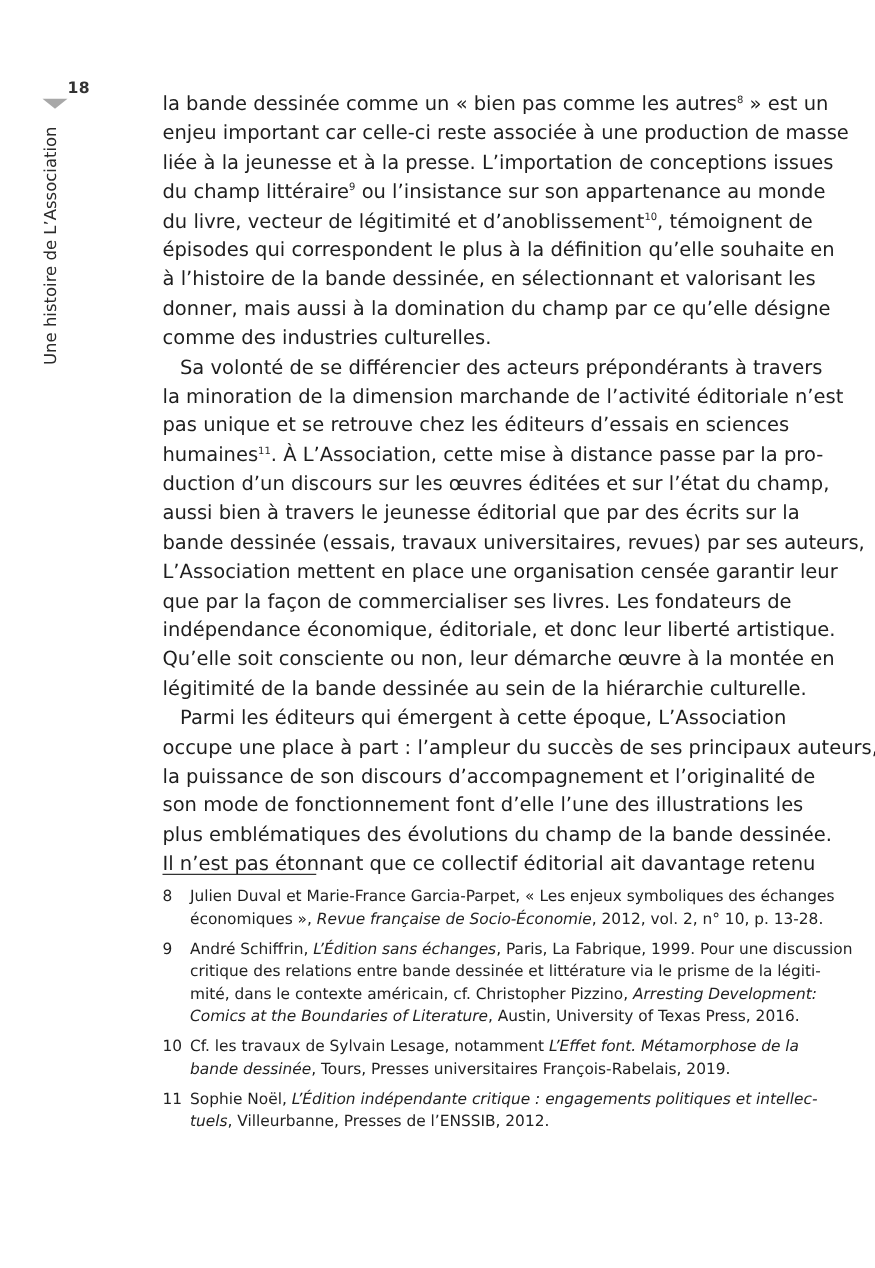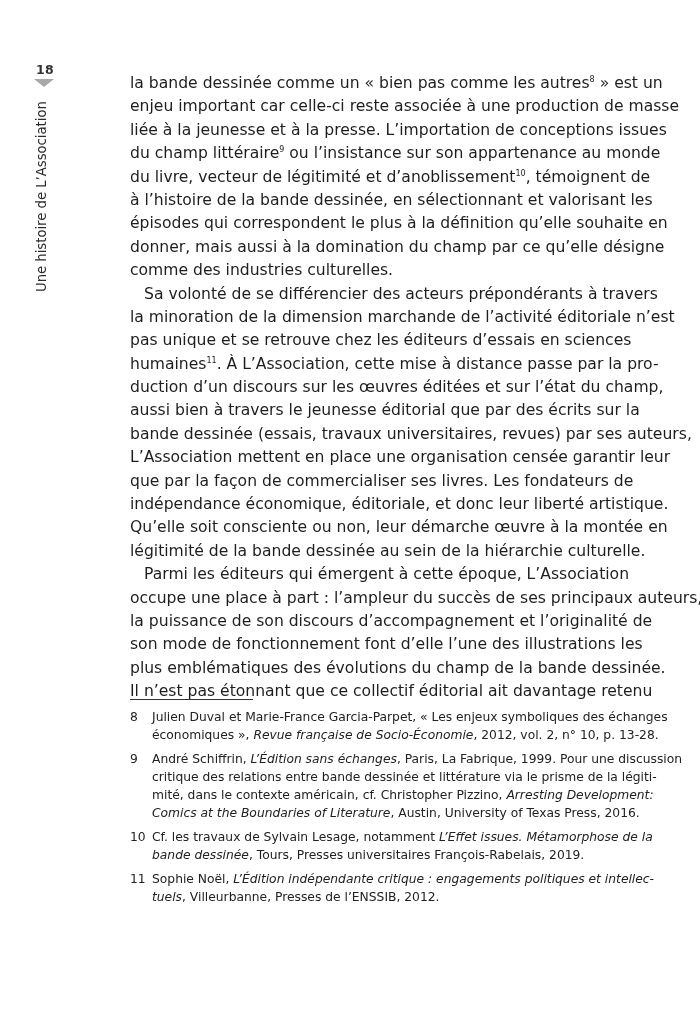--- a/index.html
+++ b/index.html
@@ -1,19 +1,19 @@
 <!DOCTYPE html>
 <html><head>
 <meta charset="utf-8">
 <style>
   html, body { margin: 0; padding: 0; background: #ffffff; }
   body { width: 700px; height: 1014px; position: relative; overflow: hidden; font-family: "DejaVu Sans", sans-serif; color: #1e1e1e; }
 
   .running-head { position: absolute; left: 26px; top: 58px; width: 40px; }
-  .page-num { position: absolute; left: 10px; top: 4px; font-size: 12.5px; font-weight: bold; color: #333; letter-spacing: 0.3px; }
+  .page-num { position: absolute; left: 28px; top: 4px; font-size: 12.5px; font-weight: bold; color: #333; letter-spacing: 0.3px; }
   .marker { position: absolute; left: 8px; top: 21px; width: 0; height: 0; border-left: 10px solid transparent; border-right: 10px solid transparent; border-top: 8px solid #a8a8a8; }
   
   .running-title-wrap { position: absolute; left: 34px; top: 106px; width: 20px; height: 186px; }
   .running-title-wrap span { position: absolute; left: 0; bottom: 0; transform-origin: left bottom; transform: rotate(-90deg) translate(0, 100%); white-space: nowrap; font-size: 13.2px; color: #2b2b2b; }
 
   .body-text { position: absolute; left: 130px; top: 72px; width: 470px; font-size: 15.6px; line-height: 23.4px; }
   .line { display: block; white-space: nowrap; text-align: justify; text-align-last: justify; height: 23.4px; overflow: visible; }
   .line.last { text-align-last: left; }
   .line.indent { padding-left: 14px; }
   sup { font-size: 8px; vertical-align: 6px; line-height: 0; }
@@ -38,22 +38,22 @@
   <span>Une histoire de L’Association</span>
 </div>
 
 <div class="body-text" id="body-text">
     <div>
       <span class="line">la bande dessinée comme un « bien pas comme les autres<sup>8</sup> » est un</span>
       <span class="line">enjeu important car celle-ci reste associée à une production de masse</span>
       <span class="line">liée à la jeunesse et à la presse. L’importation de conceptions issues</span>
       <span class="line">du champ littéraire<sup>9</sup> ou l’insistance sur son appartenance au monde</span>
       <span class="line">du livre, vecteur de légitimité et d’anoblissement<sup>10</sup>, témoignent de</span>
+      <span class="line">épisodes qui correspondent le plus à la définition qu’elle souhaite en</span>
       <span class="line">à l’histoire de la bande dessinée, en sélectionnant et valorisant les</span>
-      <span class="line">épisodes qui correspondent le plus à la définition qu’elle souhaite en</span>
       <span class="line">donner, mais aussi à la domination du champ par ce qu’elle désigne</span>
       <span class="line last">comme des industries culturelles.</span>
     </div>
     <div>
       <span class="line indent">Sa volonté de se différencier des acteurs prépondérants à travers</span>
       <span class="line">la minoration de la dimension marchande de l’activité éditoriale n’est</span>
       <span class="line">pas unique et se retrouve chez les éditeurs d’essais en sciences</span>
       <span class="line">humaines<sup>11</sup>. À L’Association, cette mise à distance passe par la pro-</span>
       <span class="line">duction d’un discours sur les œuvres éditées et sur l’état du champ,</span>
       <span class="line">aussi bien à travers le jeunesse éditorial que par des écrits sur la</span>
@@ -84,21 +84,21 @@
     </div>
     <div class="fn">
       <span class="fn-num">9</span>
       <span class="fn-line"><span>André Schiffrin, </span><em>L’Édition sans échanges</em><span>, Paris, La Fabrique, 1999. Pour une discussion</span></span>
       <span class="fn-line"><span>critique des relations entre bande dessinée et littérature via le prisme de la légiti-</span></span>
       <span class="fn-line"><span>mité, dans le contexte américain, cf. Christopher Pizzino, </span><em>Arresting Development:</em></span>
       <span class="fn-line last"><em>Comics at the Boundaries of Literature</em><span>, Austin, University of Texas Press, 2016.</span></span>
     </div>
     <div class="fn">
       <span class="fn-num">10</span>
-      <span class="fn-line"><span>Cf. les travaux de Sylvain Lesage, notamment </span><em>L’Effet issues. Métamorphose de la</em></span>
+      <span class="fn-line"><span>Cf. les travaux de Sylvain Lesage, notamment </span><em>L’Effet font. Métamorphose de la</em></span>
       <span class="fn-line last"><em>bande dessinée</em><span>, Tours, Presses universitaires François-Rabelais, 2019.</span></span>
     </div>
     <div class="fn">
       <span class="fn-num">11</span>
       <span class="fn-line"><span>Sophie Noël, </span><em>L’Édition indépendante critique : engagements politiques et intellec-</em></span>
       <span class="fn-line last"><em>tuels</em><span>, Villeurbanne, Presses de l’ENSSIB, 2012.</span></span>
     </div>
   </div>
 
 </body></html>

